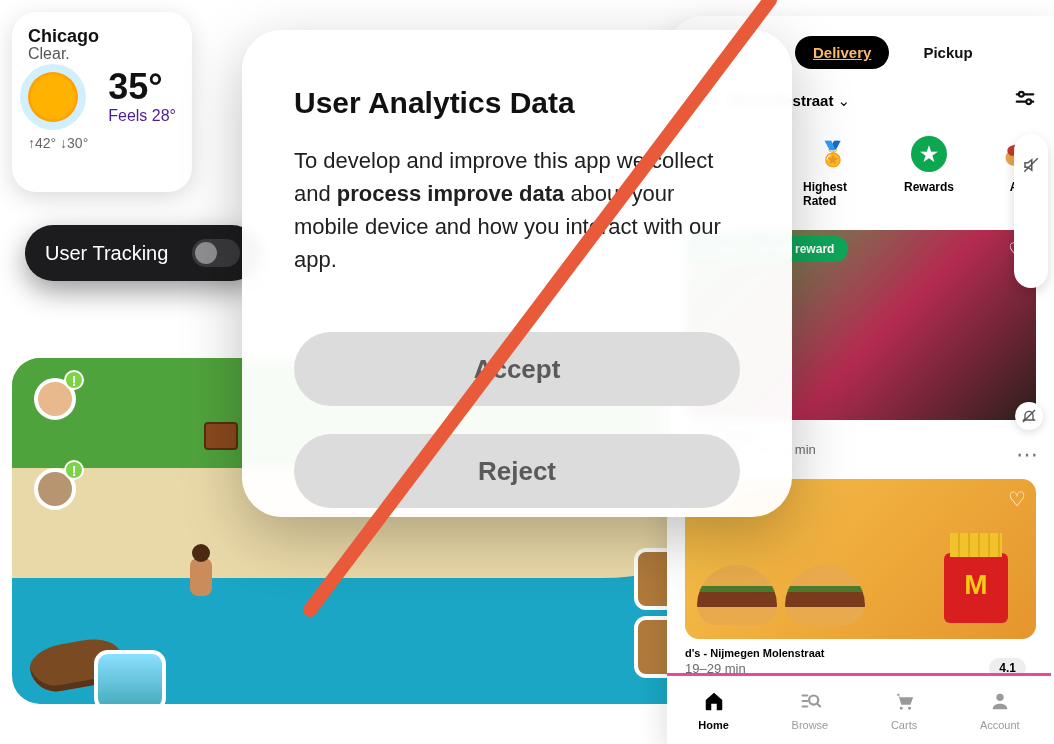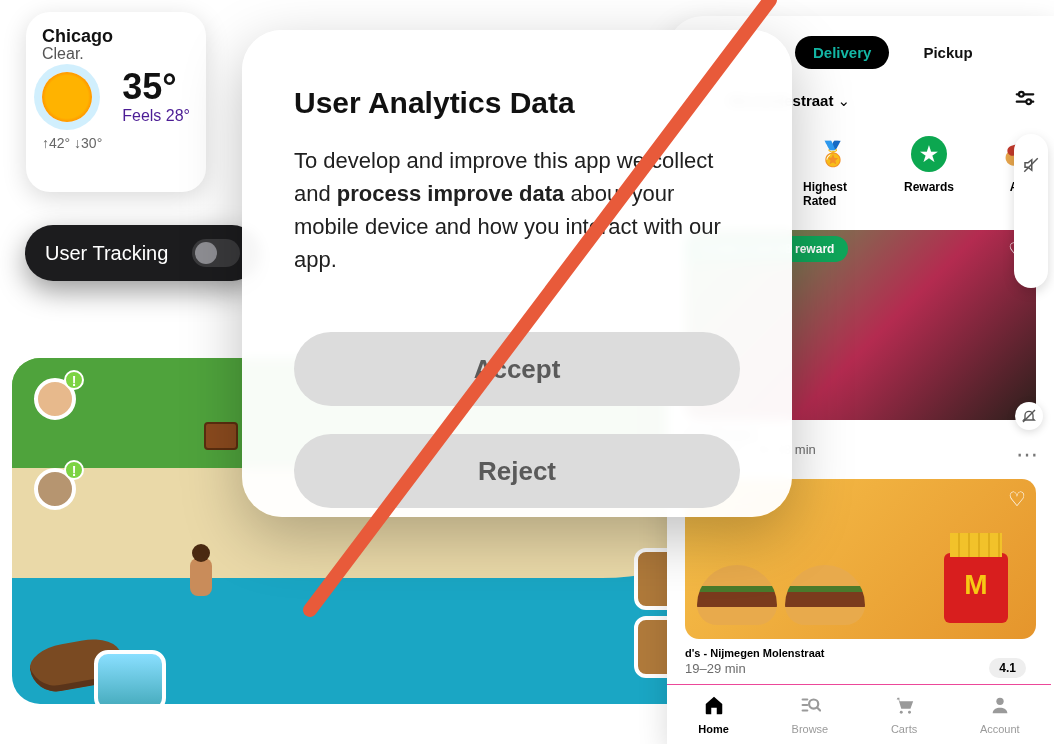--- a/index.html
+++ b/index.html
@@ -1,20 +1,20 @@
 <!DOCTYPE html>
 <html><head>
 <meta charset="utf-8">
 <style>
 * { box-sizing: border-box; margin: 0; padding: 0; }
 body { font-family: -apple-system, BlinkMacSystemFont, "Segoe UI", Helvetica, Arial, sans-serif; background: #fff; width: 1054px; height: 744px; position: relative; overflow: hidden; }
 
 
 .weather {
-  position: absolute; left: 26px; top: 12px; width: 180px; height: 180px;
+  position: absolute; left: 12px; top: 12px; width: 180px; height: 180px;
   background: #fff; border-radius: 24px; box-shadow: 0 6px 24px rgba(0,0,0,0.15);
   padding: 14px 16px;
 }
 .weather .city { font-weight: 600; font-size: 18px; color: #111; }
 .weather .cond { font-size: 16px; color: #555; margin-top: -2px; }
 .weather .mid { display: flex; align-items: center; gap: 10px; margin-top: 6px; justify-content: space-between; }
 .sun {
   width: 50px; height: 50px; border-radius: 50%;
   background: radial-gradient(circle at 50% 50%, #ffb300 0 60%, #ff9800 70%);
   box-shadow: 0 0 0 8px rgba(179,229,252,0.6);
@@ -69,21 +69,21 @@
 
 .food {
   position: absolute; right: 0; top: 16px; width: 387px; bottom: 0;
   background: #fff; border-radius: 36px 0 0 0;
   box-shadow: 0 10px 30px rgba(0,0,0,0.15);
   overflow: hidden;
 }
 .food-inner{padding: 12px 18px 0 18px;}
 .tabs { display:flex; gap:16px; align-items:center; margin-top:8px; margin-left:110px;}
 .pill { padding: 8px 18px; border-radius: 999px; font-weight:600; font-size:15px; }
-.pill.active { background:#000; color:#14b8a6;}
+.pill.active { background:#000; color:#fdba74;text-decoration:underline;}
 .pill.inactive { color:#111;}
 .addr { display:flex; justify-content:space-between; align-items:center; margin-top:18px;}
 .addr-left{ font-size:15px;}
 .addr-left .now{color:#777;}
 .settings-ic{ font-size:20px;}
 .cats { display:flex; gap:36px; margin-top:20px; overflow:hidden; padding-left: 118px;}
 .cat { display:flex; flex-direction:column; align-items:center; gap:6px; font-size:12px; font-weight:600; min-width:60px;}
 .cat .ic{ width:40px;height:40px; display:flex;align-items:center;justify-content:center;font-size:24px;}
 .star-bg{width:36px;height:36px;border-radius:50%;background:#0ca750;color:#fff;display:flex;align-items:center;justify-content:center;font-size:20px;}
 .hotdog{width:44px;height:16px;background:#e6a54c;border-radius:10px;position:relative;transform:rotate(-18deg);}
@@ -95,21 +95,21 @@
 .heart { position:absolute; right:10px; top:8px; color:#fff; font-size:20px;}
 .rest h3{ font-size:11px; font-weight:700; margin-top:8px;}
 .rest .meta{ color:#6b6b6b; font-size:13px; margin-top:2px;}
 .rating { position:absolute; right:10px; background:#eee; border-radius:999px; padding:3px 10px; font-size:12px; font-weight:600; margin-top:-18px;}
 .burger{position:absolute; width:80px;height:60px;border-radius:40px 40px 20px 20px;background:linear-gradient(#e8aa4c 0 35%,#4a7a2c 35% 45%,#7a3b1d 45% 70%,#e8aa4c 70%);bottom:14px;}
 .burger.b1{left:12px;}
 .burger.b2{left:100px;}
 .fries{position:absolute;right:28px;bottom:16px;width:64px;height:70px;background:#d81e1e;border-radius:6px;}
 .fries::before{content:"";position:absolute;left:6px;top:-20px;width:52px;height:24px;background:repeating-linear-gradient(90deg,#f2c22a 0 8px,#e0ae1c 8px 10px);}
 .fries::after{content:"M";position:absolute;left:0;right:0;text-align:center;top:16px;color:#f7c814;font-weight:800;font-size:28px;font-family:Arial;}
-.food-nav{position:absolute;left:0;right:3px;bottom:0;height:60px;border-top:1px solid #ec4899;display:flex;justify-content:space-around;align-items:center;background:#fff;}
+.food-nav{position:absolute;left:0;right:3px;bottom:0;height:71px;border-top:3px solid #ec4899;display:flex;justify-content:space-around;align-items:center;background:#fff;}
 .nav-item{display:flex;flex-direction:column;align-items:center;gap:2px;font-size:11px;color:#9a9a9a;}
 .nav-item.active{color:#000;font-weight:700;}
 .nav-ic{font-size:20px;}
 .side-ctrl{position:absolute; right:6px; top:118px; width:34px; background:#fff; border-radius:22px; padding:8px 0 110px; box-shadow:0 4px 12px rgba(0,0,0,0.15); display:flex;flex-direction:column;align-items:center;gap:14px; z-index:6;}
 .side-ctrl .track{width:6px;flex:1;background:#e6e6e6;border-radius:4px;height:150px;}
 .side-ctrl .btn{font-size:16px;color:#666;}
 .side-dots{position:absolute;right:14px;top:426px;font-size:22px;color:#777;letter-spacing:2px;z-index:6;}
 .side-bell{position:absolute;right:11px;top:386px;font-size:18px;color:#555;z-index:6;background:#fff;border-radius:50%;width:28px;height:28px;display:flex;align-items:center;justify-content:center;box-shadow:0 2px 8px rgba(0,0,0,0.15);}
 
 

